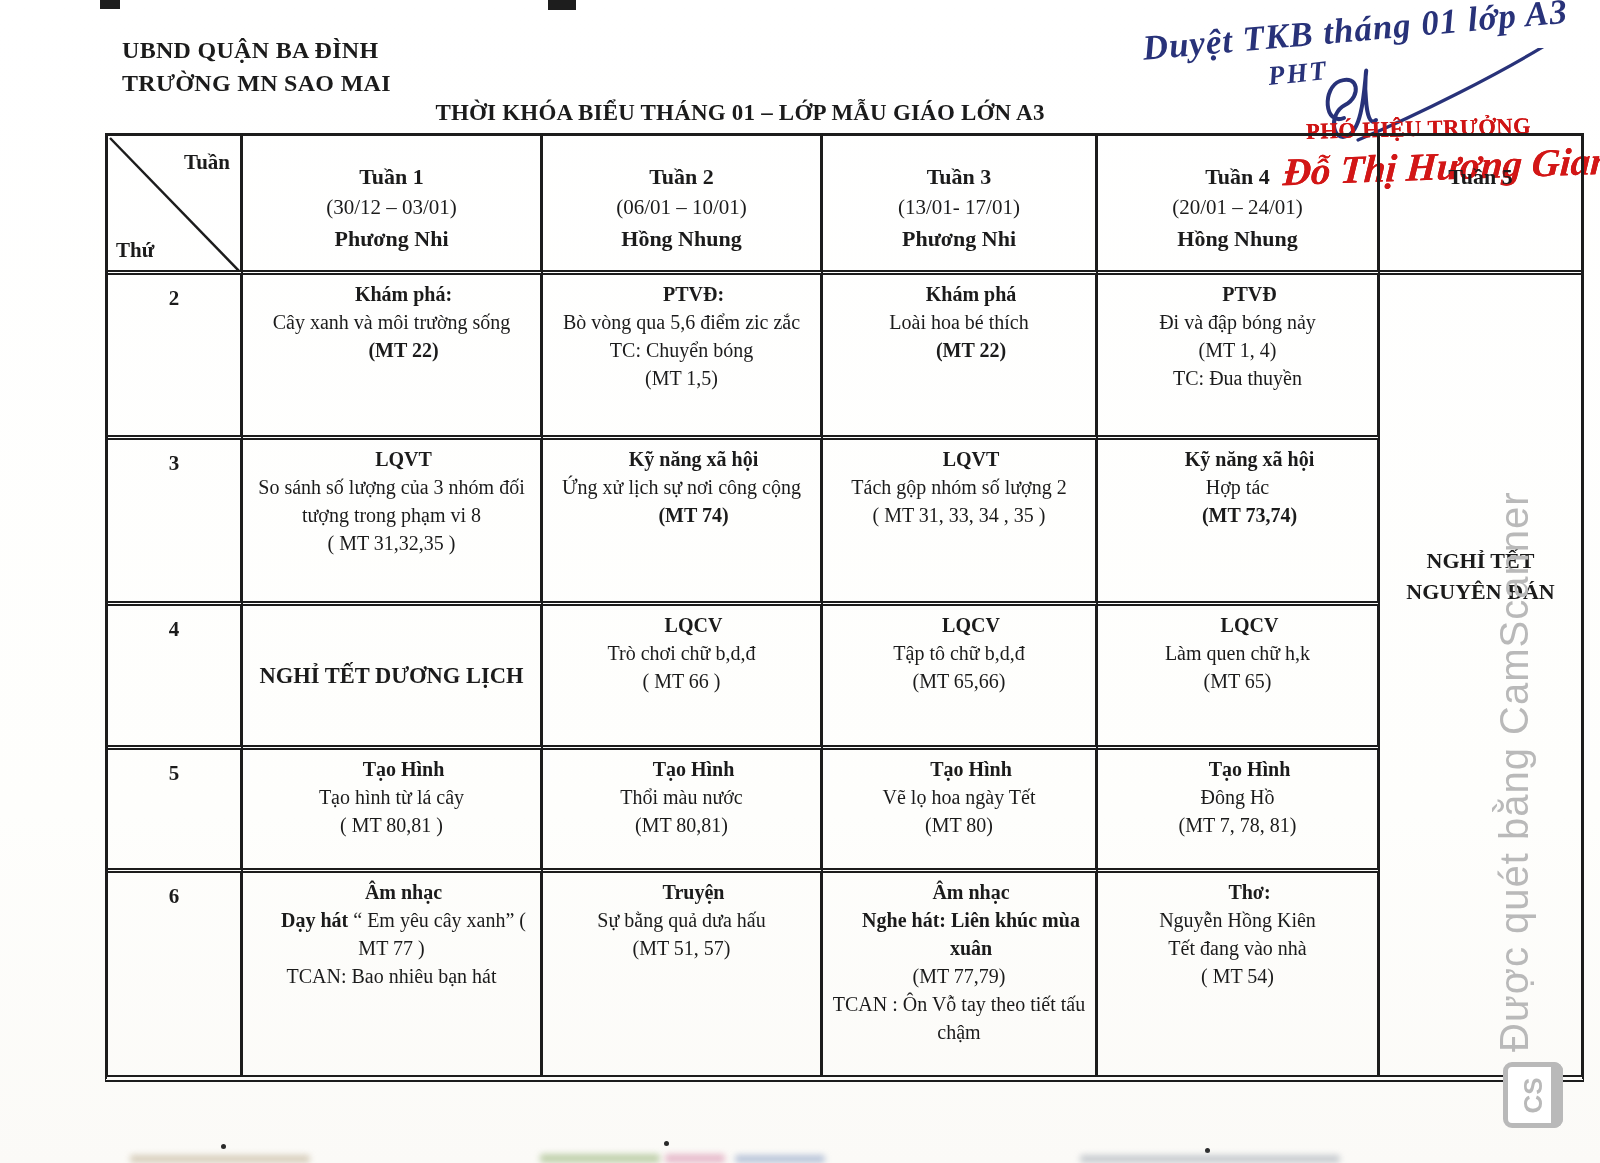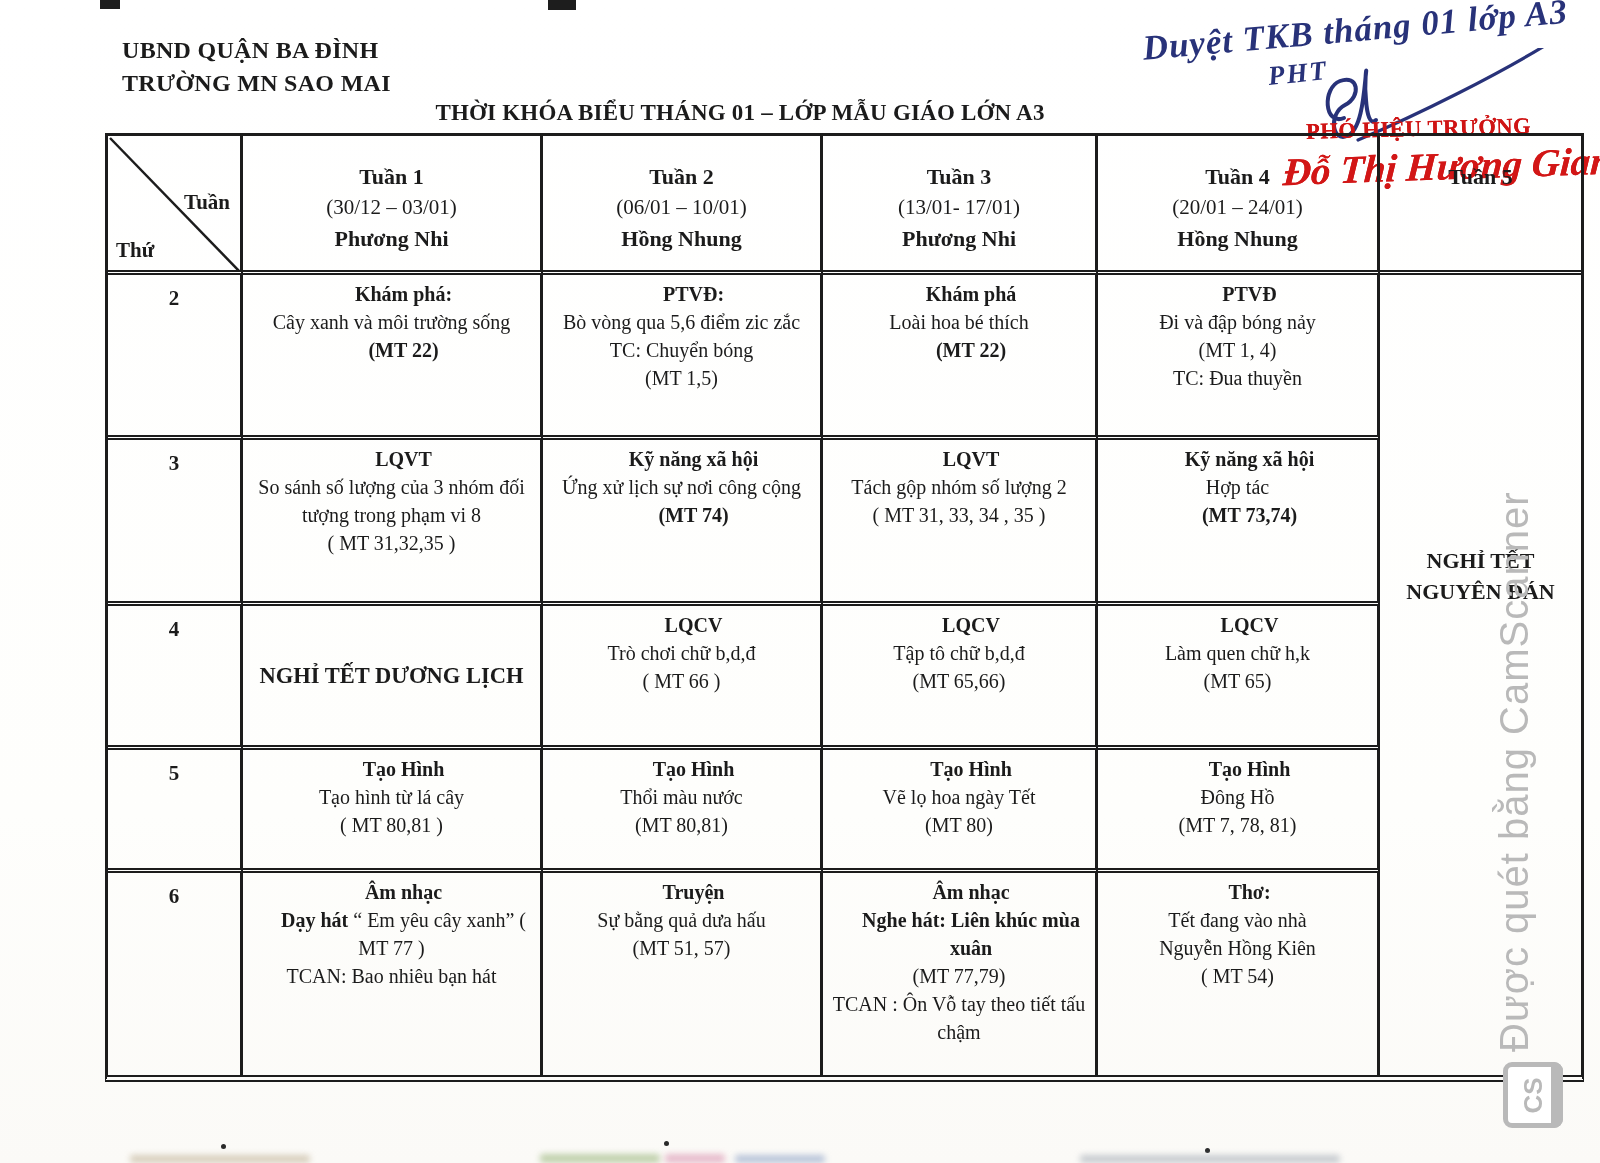--- a/index.html
+++ b/index.html
@@ -27,21 +27,21 @@
     grid-template-rows:139px 165px 166px 144px 123px 202px;
     border:3px solid #1c1c1c; border-bottom:7px double #1c1c1c; background:transparent; box-sizing:content-box;
   }
   .cell{border-right:3px solid #1c1c1c; border-bottom:5px double #1c1c1c; box-sizing:border-box;
         text-align:center; font-size:20px; line-height:28px; padding:5px 6px 0 6px; overflow:hidden;}
   .cell.last-col{border-right:none;}
   .cell.last-row{border-bottom:none;}
   .b{font-weight:bold;margin-left:24px;}
   .corner{position:relative; padding:0;}
   .corner svg{position:absolute; left:0; top:0;}
-  .corner .tuan{position:absolute; right:10px; top:12px; font-weight:bold; font-size:21px;margin-top:40px;}
+  .corner .tuan{position:absolute; right:10px; top:12px; font-weight:bold; font-size:21px;}
   .corner .thu{position:absolute; left:8px; bottom:6px; font-weight:bold; font-size:21px;}
   .week-head{font-size:21px; line-height:31px; padding-top:25px;}
   .week-head .wname{font-weight:bold; font-size:22px;}
   .week-head .wteacher{font-weight:bold; font-size:22px;}
   .day-cell{font-weight:bold; font-size:21px; padding-top:9px;}
   .holiday-cell{display:flex; align-items:center; justify-content:center; font-weight:bold; font-size:22.5px;
                 line-height:34px; padding:0 12px;}
   .week5-cell{grid-column:6; grid-row:2/7; border-right:none; border-bottom:none; padding-top:270px;
               font-weight:bold; font-size:22px; line-height:31px;}
   
@@ -219,22 +219,22 @@
       <div>(MT 51, 57)</div>
     </div>
     <div class="cell last-row">
       <div class="b">Âm nhạc</div>
       <div class="b">Nghe hát: Liên khúc mùa xuân</div>
       <div>(MT 77,79)</div>
       <div>TCAN : Ôn Vỗ tay theo tiết tấu chậm</div>
     </div>
     <div class="cell last-row">
       <div class="b">Thơ:</div>
+      <div>Nguyễn Hồng Kiên</div>
       <div>Tết đang vào nhà</div>
-      <div>Nguyễn Hồng Kiên</div>
       <div>( MT 54)</div>
     </div>
   </div>
 
   <div class="abs wm-text" style="color:#b9b9b9;">Được quét bằng CamScanner</div>
   <div class="abs wm-logo">
     <span class="cs">CS</span>
     <span class="tab"></span>
   </div>
 

